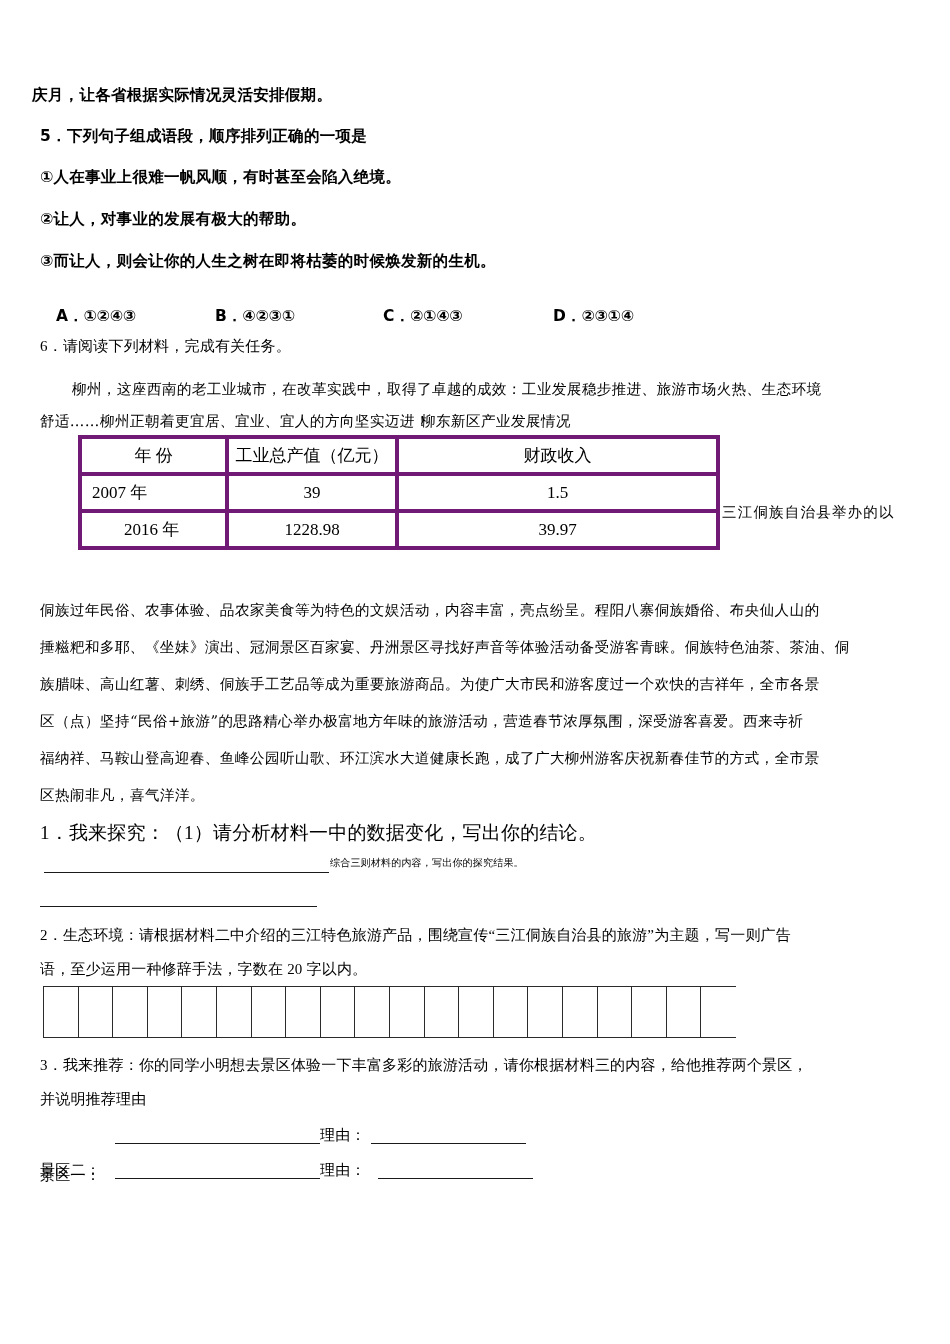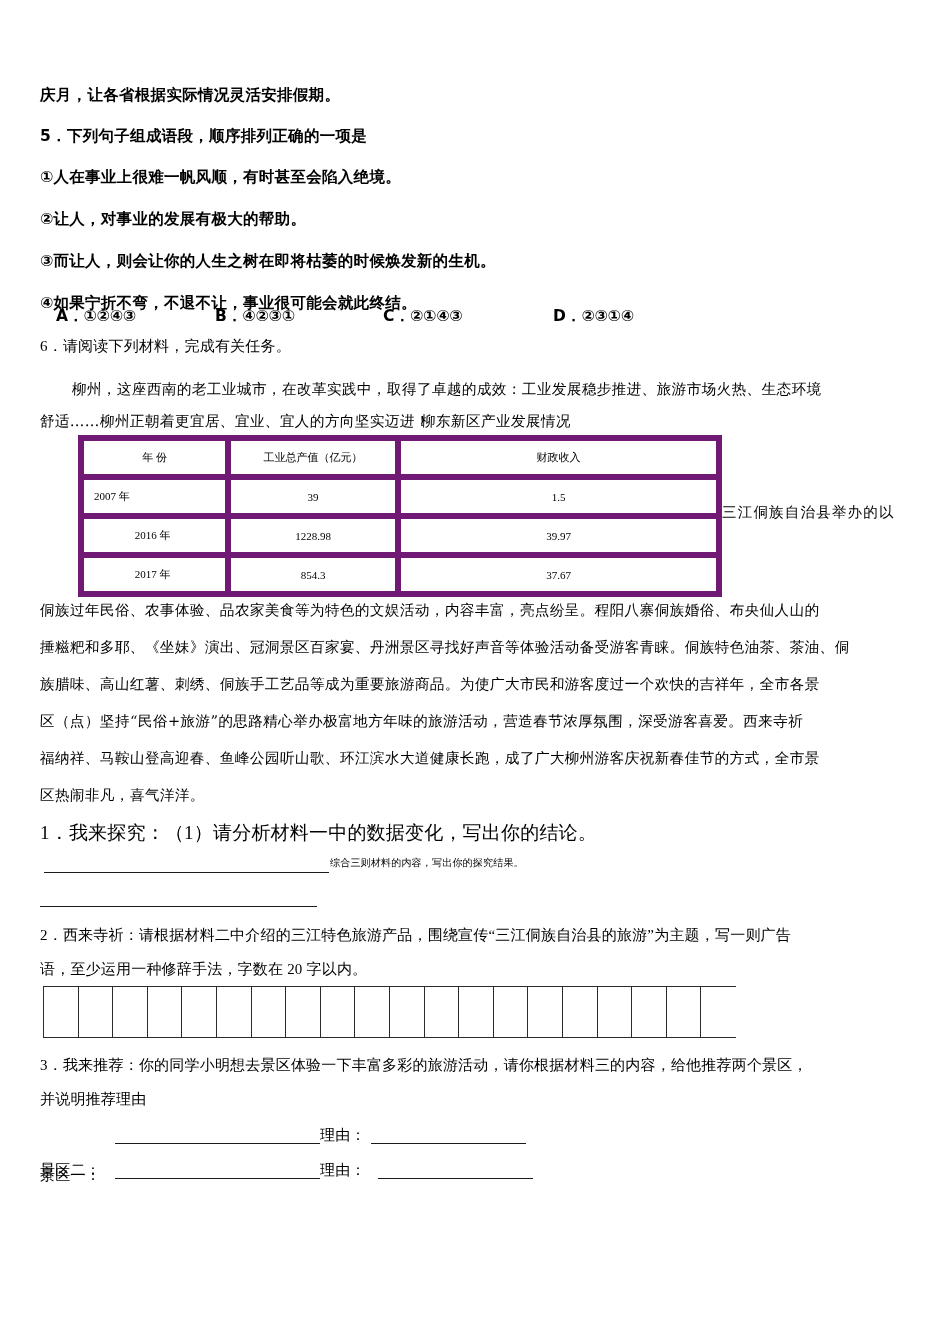--- a/index.html
+++ b/index.html
@@ -61,26 +61,26 @@
   
   #data-table {
     position: absolute;
     left: 78px;
     top: 435px;
     width: 638px;
     border-collapse: collapse;
     table-layout: fixed;
   }
   #data-table td {
-    border: 6px solid #701a75;
+    border: 4px solid #701a75;
     height: 33px;
     text-align: center;
     vertical-align: middle;
     font-family: "Liberation Serif", "DejaVu Serif", serif;
-    font-size: 11px;
+    font-size: 17px;
     padding: 0 4px;
   }
   #data-table td.yearcell { text-align: left; padding-left: 10px; }
   #data-table td.yearcell.ctr { text-align: center; padding-left: 0; }
   #data-table col.c0 { width: 147px; }
   #data-table col.c1 { width: 170px; }
   #data-table col.c2 { width: 321px; }
 
   
   #table-side-note {
@@ -128,31 +128,30 @@
     border-right: 1.5px solid #2b2b2b;
     box-sizing: border-box;
   }
   #slogan-grid .cell:last-child { border-right: none; }
 </style>
 </head>
 <body>
 
 <div class="page">
 
-  <div class="blk hei" style="left:40px; top:88px;text-align:center;">庆月，让各省根据实际情况灵活安排假期。</div>
+  <div class="blk hei" style="left:32px; top:88px;text-align:center;">庆月，让各省根据实际情况灵活安排假期。</div>
 
   <div class="blk hei" style="left:40px; top:129px;">5．下列句子组成语段，顺序排列正确的一项是</div>
 
   <div class="blk hei" style="left:40px; top:170px;">①人在事业上很难一帆风顺，有时甚至会陷入绝境。</div>
 
   <div class="blk hei" style="left:40px; top:212px;">②让人，对事业的发展有极大的帮助。</div>
 
   <div class="blk hei" style="left:40px; top:254px;">③而让人，则会让你的人生之树在即将枯萎的时候焕发新的生机。</div>
 
-  <div class="blk hei" style="left:40px; top:296px;">④如果宁折不弯，不退不让，事业很可能会就此终结。</div>
 
   <div id="mc-row" style="top:306px;">
     <span class="opt" style="left:16px;"><span>A．</span><span>①②④③</span></span>
     <span class="opt" style="left:175px;"><span>B．</span><span>④②③①</span></span>
     <span class="opt" style="left:343px;"><span>C．</span><span>②①④③</span></span>
     <span class="opt" style="left:513px;"><span>D．</span><span>②③①④</span></span>
   </div>
 
   <div class="blk song" style="left:40px; top:339px; font-size:15px;">6．请阅读下列材料，完成有关任务。</div>
 
@@ -177,46 +176,41 @@
       <tr>
         <td class="yearcell">2007 年</td>
         <td>39</td>
         <td>1.5</td>
       </tr>
       <tr>
         <td class="yearcell ctr">2016 年</td>
         <td>1228.98</td>
         <td>39.97</td>
       </tr>
-      <tr>
-        <td class="yearcell ctr">2017 年</td>
-        <td>854.3</td>
-        <td>37.67</td>
-      </tr>
     </tbody>
   </table>
 
   <div id="table-side-note">三江侗族自治县举办的以</div>
 
   <div class="passage-line" style="top:601px;">侗族过年民俗、农事体验、品农家美食等为特色的文娱活动，内容丰富，亮点纷呈。程阳八寨侗族婚俗、布央仙人山的</div>
   <div class="passage-line" style="top:638px;">捶糍粑和多耶、《坐妹》演出、冠洞景区百家宴、丹洲景区寻找好声音等体验活动备受游客青睐。侗族特色油茶、茶油、侗</div>
   <div class="passage-line" style="top:675px;">族腊味、高山红薯、刺绣、侗族手工艺品等成为重要旅游商品。为使广大市民和游客度过一个欢快的吉祥年，全市各景</div>
   <div class="passage-line" style="top:712px;">区（点）坚持“民俗+旅游”的思路精心举办极富地方年味的旅游活动，营造春节浓厚氛围，深受游客喜爱。西来寺祈</div>
   <div class="passage-line" style="top:749px;">福纳祥、马鞍山登高迎春、鱼峰公园听山歌、环江滨水大道健康长跑，成了广大柳州游客庆祝新春佳节的方式，全市景</div>
   <div class="passage-line" style="top:786px;">区热闹非凡，喜气洋洋。</div>
 
   <div class="blk song" style="left:40px; top:823px; font-size:19px;"><span>1．</span><span>我来探究：（1）请分析材料一中的数据变化，写出你的结论。</span></div>
 
   <div class="rule" style="left:44px; top:872px; width:285px;"></div>
 
   <div class="blk song" style="left:330px; top:858px; font-size:10px;">综合三则材料的内容，写出你的探究结果。</div>
 
   <div class="rule" style="left:40px; top:906px; width:277px;"></div>
 
-  <div class="blk song" style="left:40px; top:928px; font-size:15px;"><span>2．</span><span>西来寺祈：请根据材料二中介绍的三江特色旅游产品，围绕宣传“三江侗族自治县的旅游”为主题，写一则广告</span></div>
+  <div class="blk song" style="left:40px; top:928px; font-size:15px;"><span>2．</span><span>生态环境：请根据材料二中介绍的三江特色旅游产品，围绕宣传“三江侗族自治县的旅游”为主题，写一则广告</span></div>
 
   <div class="blk song" style="left:40px; top:962px; font-size:15px;">语，至少运用一种修辞手法，字数在 20 字以内。</div>
 
   <div id="slogan-grid">
     <div class="cell"></div>
     <div class="cell"></div>
     <div class="cell"></div>
     <div class="cell"></div>
     <div class="cell"></div>
     <div class="cell"></div>

